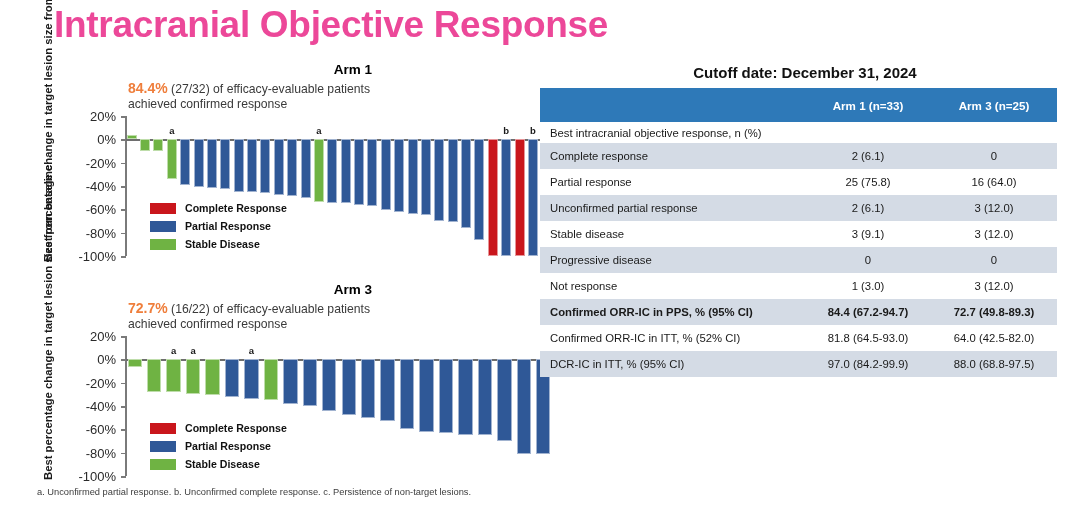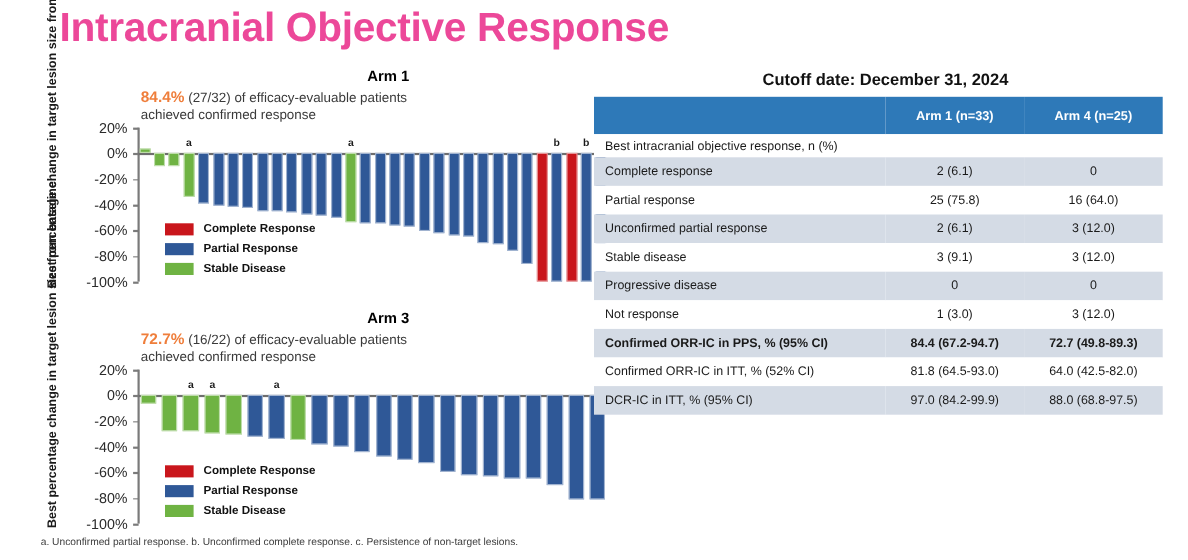--- a/index.html
+++ b/index.html
@@ -411,21 +411,21 @@
   <table class="data-table">
     <colgroup>
       <col class="col-w-label">
         <col class="col-w-val">
         <col class="col-w-val">
     </colgroup>
     <thead>
       <tr>
         <th class="col-label"></th>
         <th>Arm 1 (n=33)</th>
-        <th>Arm 4 (n=25)</th>
+        <th>Arm 3 (n=25)</th>
       </tr>
     </thead>
     <tbody id="table-body">
         <tr class="section">
           <td class="col-label">Best intracranial objective response, n (%)</td>
           <td></td>
           <td></td>
         </tr>
         <tr class="shaded">
           <td class="col-label">Complete response</td>

